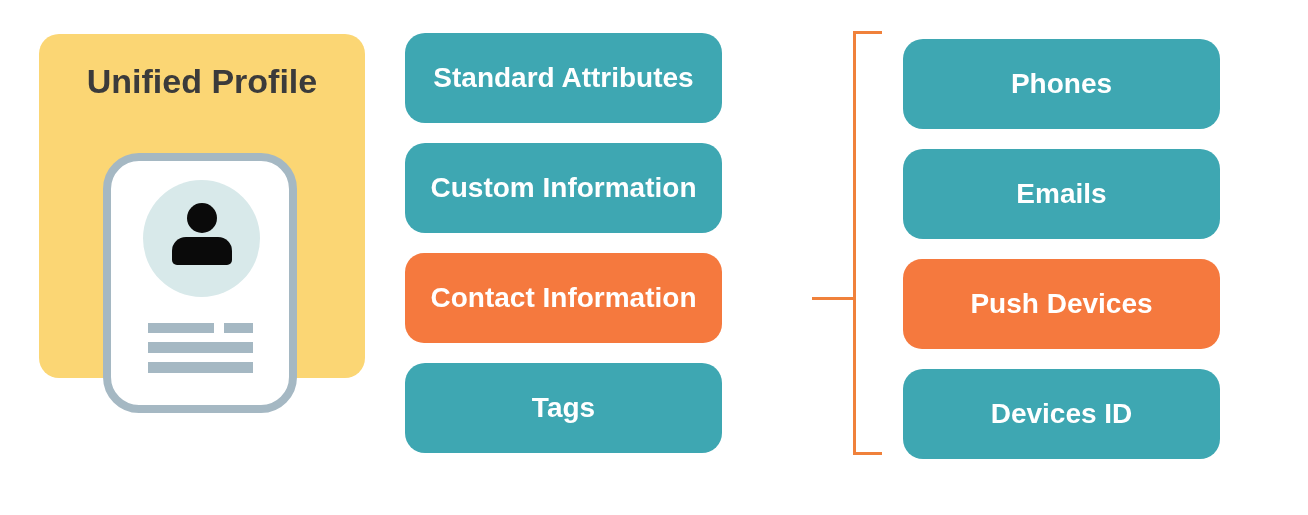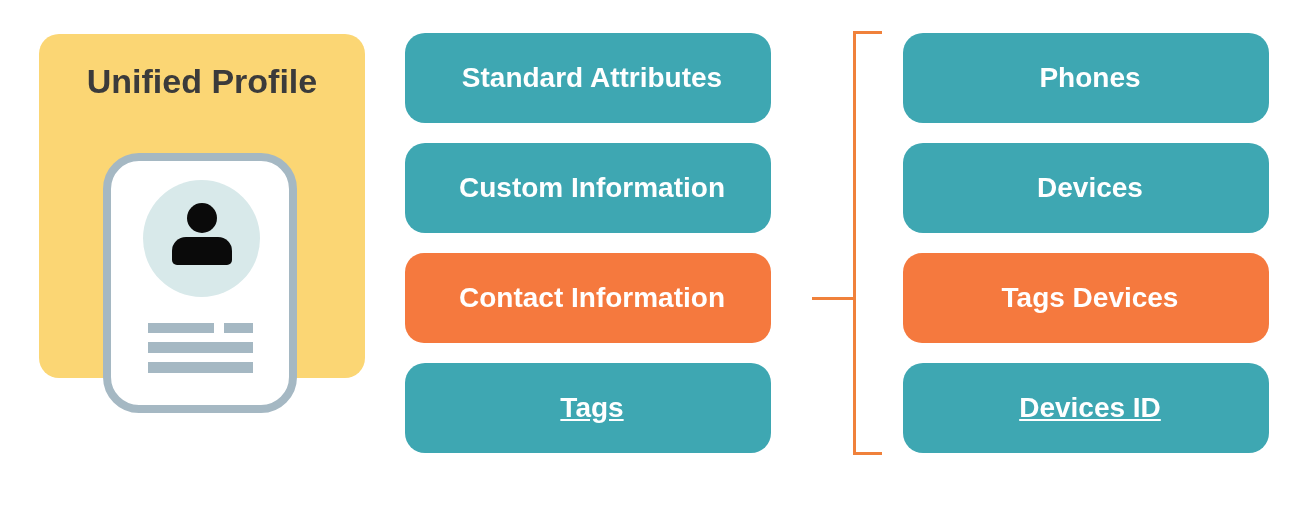--- a/index.html
+++ b/index.html
@@ -63,38 +63,37 @@
     background: var(--card-border);
   }
   .line-1a { left: 37px;  top: 162px; width: 66px;  height: 10px; }
   .line-1b { left: 113px; top: 162px; width: 29px;  height: 10px; }
   .line-2  { left: 37px;  top: 181px; width: 105px; height: 11px; }
   .line-3  { left: 37px;  top: 201px; width: 105px; height: 11px; }
 
   
   .node {
     position: absolute;
-    width: 358px; height: 90px;
+    width: 317px; height: 90px;
     border-radius: 20px;
     display: flex;
     align-items: center;
     justify-content: center;
     color: #ffffff;
     font-size: 28px;
     font-weight: 700;
-    padding-left: 8px;
   }
   .teal   { background: var(--teal); }
   .orange { background: var(--orange); border-radius: 19px; }
   .col-mid   { left: 405px; }
-  .col-right { left: 903px; }
+  .col-right { left: 903px; margin-top: 6px; }
   .row-1 { top: 33px; }
   .row-2 { top: 143px; }
   .row-3 { top: 253px; }
-  .row-4 { top: 363px; text-decoration: underline; }
+  .row-4 { top: 363px; }
 
   
   .bracket-piece { position: absolute; background: var(--connector); }
   .bracket-vline      { left: 853px; top: 31px;  width: 3px;  height: 424px; }
   .bracket-top-arm    { left: 853px; top: 31px;  width: 29px; height: 3px; }
   .bracket-bottom-arm { left: 853px; top: 452px; width: 29px; height: 3px; }
   .bracket-stem       { left: 812px; top: 297px; width: 41px; height: 3px; }
 </style>
 </head>
 <body>
@@ -120,17 +119,17 @@
   <div class="node col-mid row-2 teal">Custom Information</div>
   <div class="node col-mid row-3 orange">Contact Information</div>
   <div class="node col-mid row-4 teal">Tags</div>
 
   <div class="bracket-piece bracket-stem"></div>
   <div class="bracket-piece bracket-vline"></div>
   <div class="bracket-piece bracket-top-arm"></div>
   <div class="bracket-piece bracket-bottom-arm"></div>
 
   <div class="node col-right row-1 teal">Phones</div>
-  <div class="node col-right row-2 teal">Devices</div>
-  <div class="node col-right row-3 orange">Tags Devices</div>
+  <div class="node col-right row-2 teal">Emails</div>
+  <div class="node col-right row-3 orange">Push Devices</div>
   <div class="node col-right row-4 teal">Devices ID</div>
 
 </div>
 
 </body></html>

